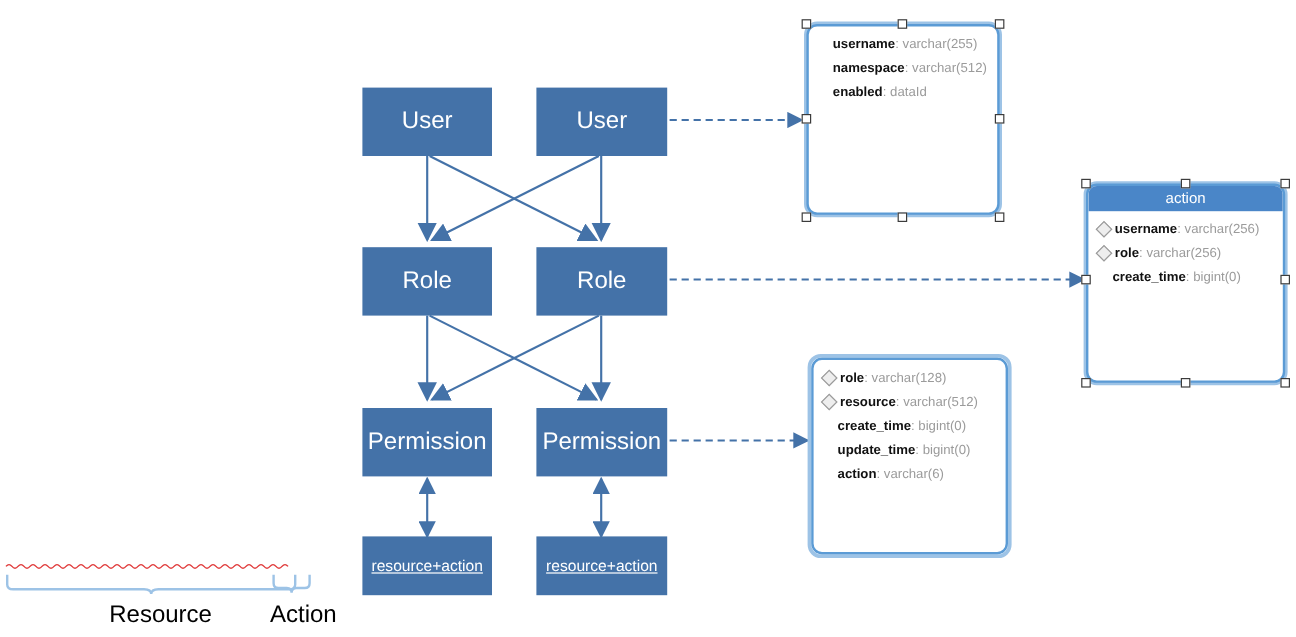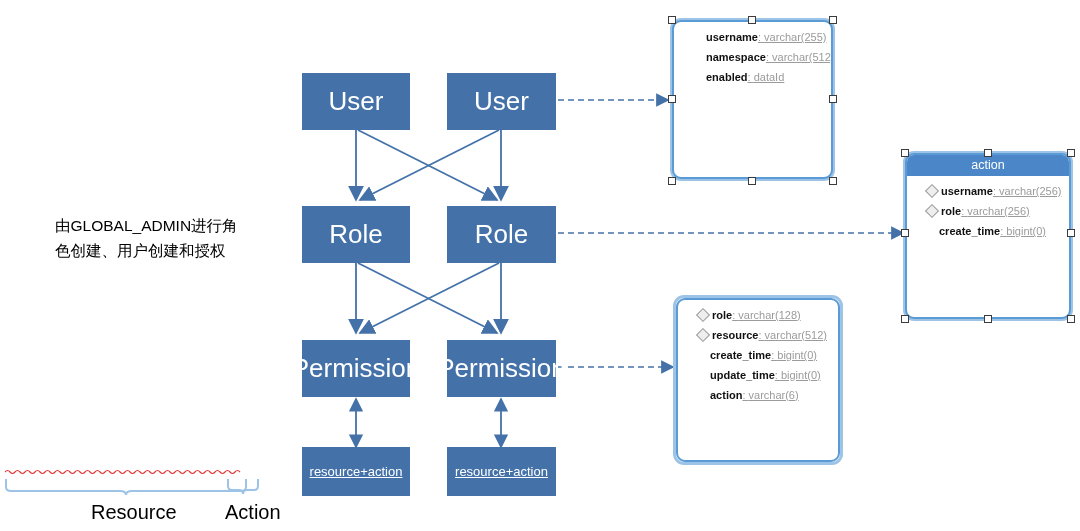--- a/index.html
+++ b/index.html
@@ -11,47 +11,47 @@
   #canvas{position:absolute;left:0;top:0;width:1080px;height:531px;}
   svg.layer{position:absolute;left:0;top:0;width:1080px;height:531px;pointer-events:none;}
 
   
   .fbox{
     position:absolute;background:#4472A8;
     display:flex;align-items:center;justify-content:center;
     color:#ffffff;box-sizing:border-box;
   }
   .fbox .lbl{color:#ffffff;font-weight:400;white-space:nowrap;}
-  .fbox.big .lbl{font-size:26px;}
+  .fbox.big .lbl{font-size:20px;}
   .fbox.small .lbl{font-size:13px;text-decoration:underline;}
 
   
   .tbl{
     position:absolute;box-sizing:border-box;
     background:#ffffff;border:2px solid #5B9BD5;border-radius:9px;
     overflow:hidden;
   }
   .tbl .thead{
     background:#4A86C8;color:#ffffff;text-align:center;
     font-size:12.5px;line-height:21px;height:21px;
   }
   .tbl .tbody{padding:6px 0 0 0;}
   .frow{
     display:flex;align-items:center;
     font-size:11px;line-height:18px;height:18px;
-    padding-left:20px;margin-bottom:2px;white-space:nowrap;
+    padding-left:8px;margin-bottom:2px;white-space:nowrap;
   }
   .frow .dia{
     width:8px;height:8px;margin-right:4px;flex:0 0 8px;
     border:1px solid #9a9a9a;background:#eeeeee;
     transform:rotate(45deg);
   }
   .frow .dia.blank{border:none;background:none;}
   .frow .fname{color:#111111;font-weight:bold;}
-  .frow .ftype{color:#9b9b9b;font-weight:normal;text-decoration:underline;}
+  .frow .ftype{color:#9b9b9b;font-weight:normal;}
 
   
   .hnd{
     position:absolute;width:8px;height:8px;box-sizing:border-box;
     background:#ffffff;border:1.4px solid #3c3c3c;
   }
   .selglow{
     position:absolute;box-sizing:border-box;
     border:3px solid #9DC3E6;border-radius:11px;
   }
@@ -260,20 +260,18 @@
         <span class="ftype">:&nbsp;<span>bigint(0)</span></span>
       </div>
       <div class="frow">
         <span class="dia blank"></span>
         <span class="fname">action</span>
         <span class="ftype">:&nbsp;<span>varchar(6)</span></span>
       </div>
     </div>
   </div>
 
-  <div class="cn-note" style="left:55px;top:213px;width:230px;">由GLOBAL_ADMIN进行角
-色创建、用户创建和授权</div>
 
 
   <div class="brace-lbl" style="left:91px;top:501px;">Resource</div>
   <div class="brace-lbl" style="left:225px;top:501px;">Action</div>
 
 </div>
 
 </body></html>

